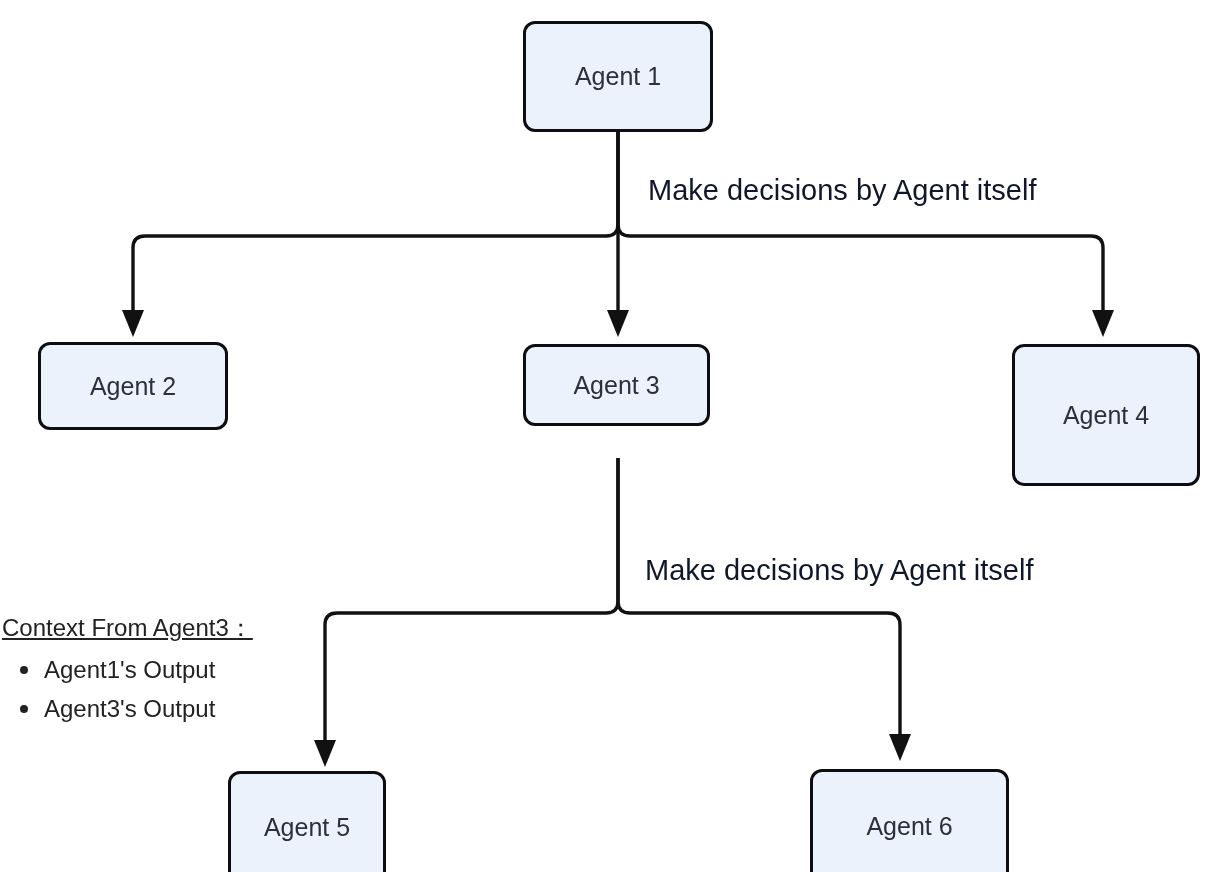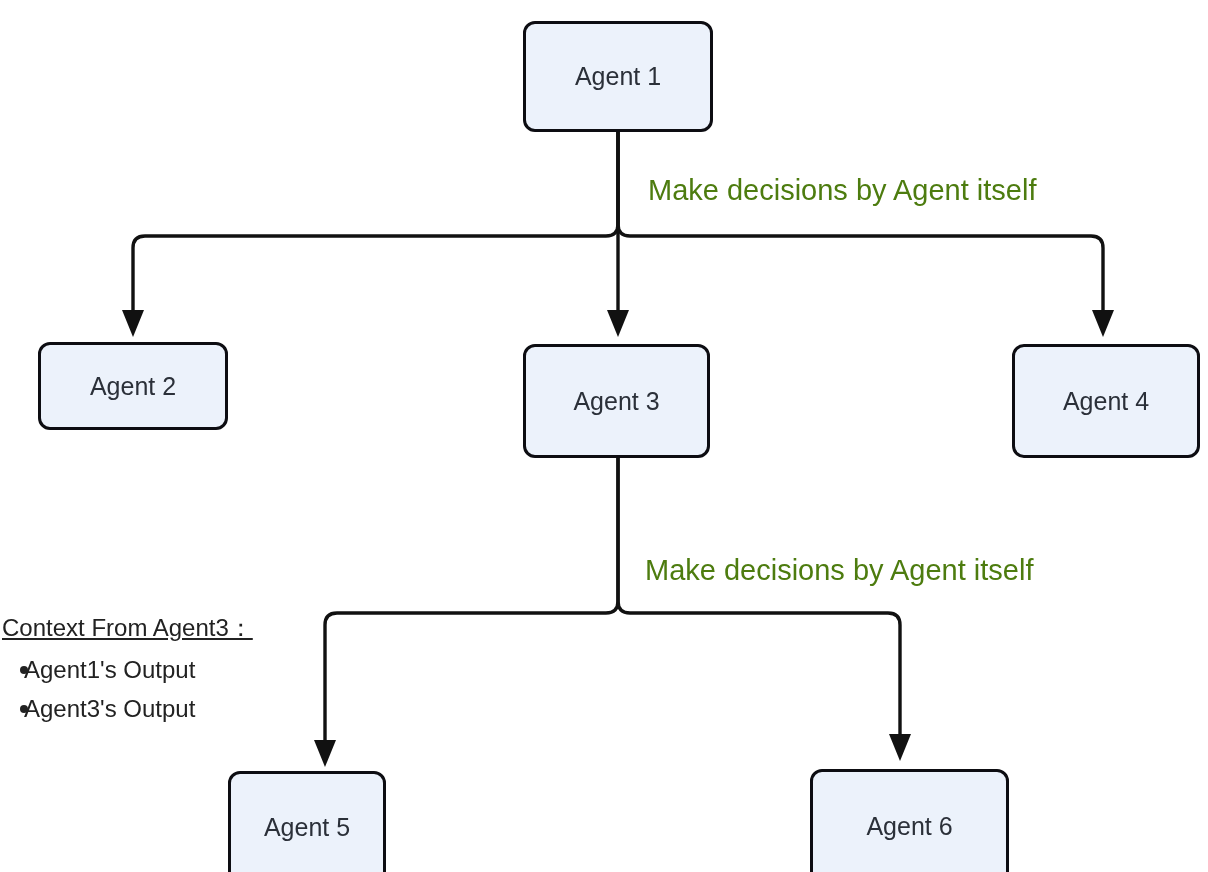--- a/index.html
+++ b/index.html
@@ -31,21 +31,21 @@
     display: flex;
     align-items: center;
     justify-content: center;
     font-size: 25px;
     color: #2b3039;
     z-index: 2;
   }
   .edge-label {
     position: absolute;
     font-size: 29px;
-    color: #4d7c0f;
+    color: #0f172a;
     white-space: nowrap;
     z-index: 3;
   }
   .context-note {
     position: absolute;
     left: 0;
     top: 596px;
     width: 300px;
     color: #222222;
     z-index: 3;
@@ -58,21 +58,21 @@
   }
   .context-note ul {
     list-style: none;
     margin: 0;
     padding: 0;
   }
   .context-note li {
     position: relative;
     font-size: 24px;
     line-height: 39px;
-    padding-left: 24px;
+    padding-left: 44px;
   }
   .context-note li::before {
     content: "";
     position: absolute;
     left: 20px;
     top: 16px;
     width: 8px;
     height: 8px;
     border-radius: 50%;
     background: #222222;
@@ -106,25 +106,25 @@
   </svg>
 
   <div class="node" style="left:523px; top:5px;  width:190px; height:111px;">
     <span>Agent 1</span>
   </div>
 
   <div class="node" style="left:38px;  top:326px; width:190px; height:88px;">
     <span>Agent 2</span>
   </div>
 
-  <div class="node" style="left:523px; top:328px; width:187px; height:114px;">
+  <div class="node" style="left:523px; top:328px; width:187px; height:82px;">
     <span>Agent 3</span>
   </div>
 
-  <div class="node" style="left:1012px; top:328px; width:188px; height:114px;text-align:right;">
+  <div class="node" style="left:1012px; top:328px; width:188px; height:142px;text-align:right;">
     <span>Agent 4</span>
   </div>
 
   <div class="node" style="left:228px; top:755px; width:158px; height:113px;">
     <span>Agent 5</span>
   </div>
 
   <div class="node" style="left:810px; top:753px; width:199px; height:115px;">
     <span>Agent 6</span>
   </div>

